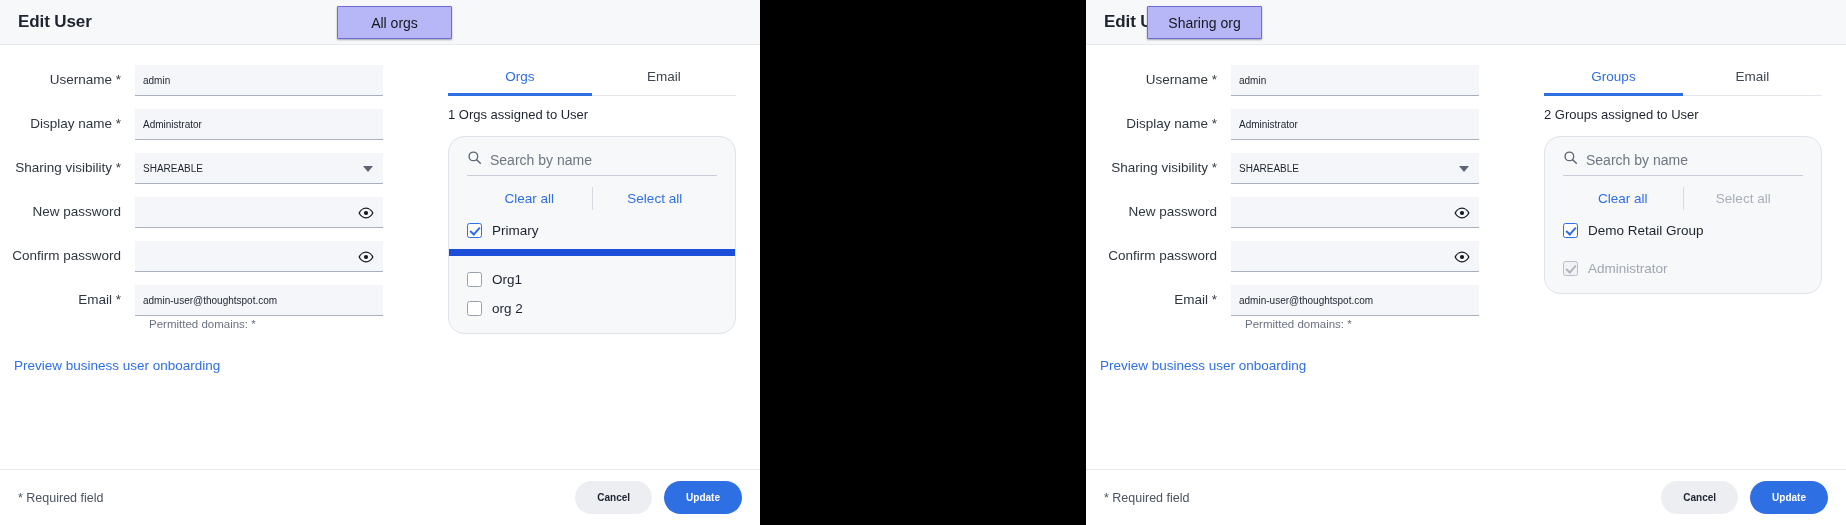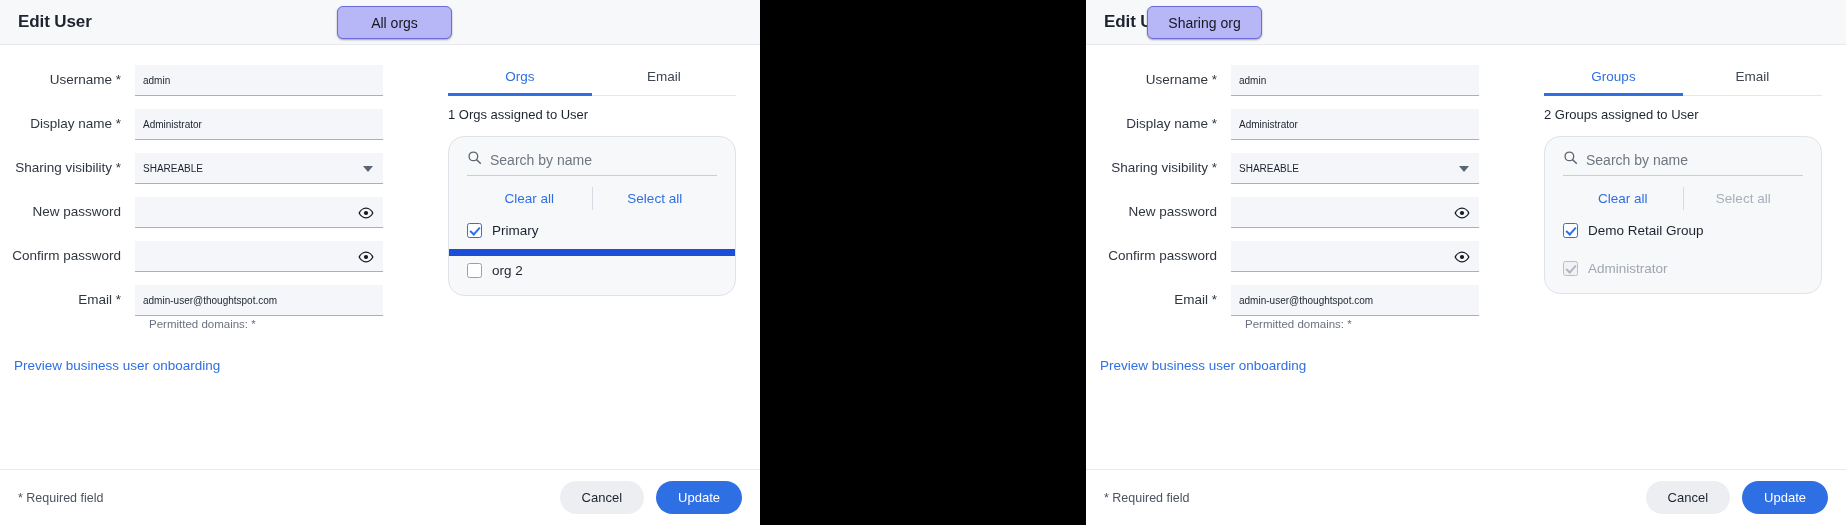--- a/index.html
+++ b/index.html
@@ -40,21 +40,21 @@
     letter-spacing: -0.1px;
   }
   .scope-badge {
     position: absolute;
     left: 337px;
     top: 6px;
     min-width: 115px;
     height: 33px;
     background: #b7b6f7;
     border: 1.6px solid #6f6bd8;
-    border-radius: 6px;
+    border-radius: 1px;
     display: flex;
     align-items: center;
     justify-content: center;
     font-size: 14px;
     color: #14181f;
     padding: 0 14px;
     box-shadow: 0 1px 2px rgba(0,0,0,0.35);
   }
   .dialog.right .scope-badge { left: 61px; }
 
@@ -253,25 +253,26 @@
     display: flex;
     align-items: center;
     padding: 0 18px;
   }
   .req-note { font-size: 12.5px; color: #4b5360; }
   .foot-btns { margin-left: auto; display: flex; gap: 12px; }
   .btn {
     height: 33px;
     border-radius: 17px;
     padding: 0 22px;
-    font-size: 13px;
+    font-size: 10px;
     display: flex; align-items: center; justify-content: center;
     cursor: pointer;
     border: 0;
     font-family: "Liberation Sans", sans-serif;
+    font-weight: bold;
   }
   .btn.secondary { background: #eceef2; color: #1d232f; }
   .btn.primary { background: #2f6fe4; color: #ffffff; }
 </style>
 </head>
 <body>
 
 <div class="stage">
 
   <div class="dialog left">
@@ -366,20 +367,24 @@
           <div class="sa-row">
             <div class="sa-btn">Clear all</div>
             <div class="sa-div"></div>
             <div class="sa-btn">Select all</div>
           </div>
 
           <div class="opt-row sep">
             <span class="cb checked"></span>
             <span>Primary</span>
           </div>
+          <div class="opt-row gap-top">
+            <span class="cb"></span>
+            <span>Org1</span>
+          </div>
           <div class="opt-row">
             <span class="cb"></span>
             <span>org 2</span>
           </div>
         </div>
       </div>
     </div>
 
     <div class="dlg-footer">
       <div class="req-note">* Required field</div>

